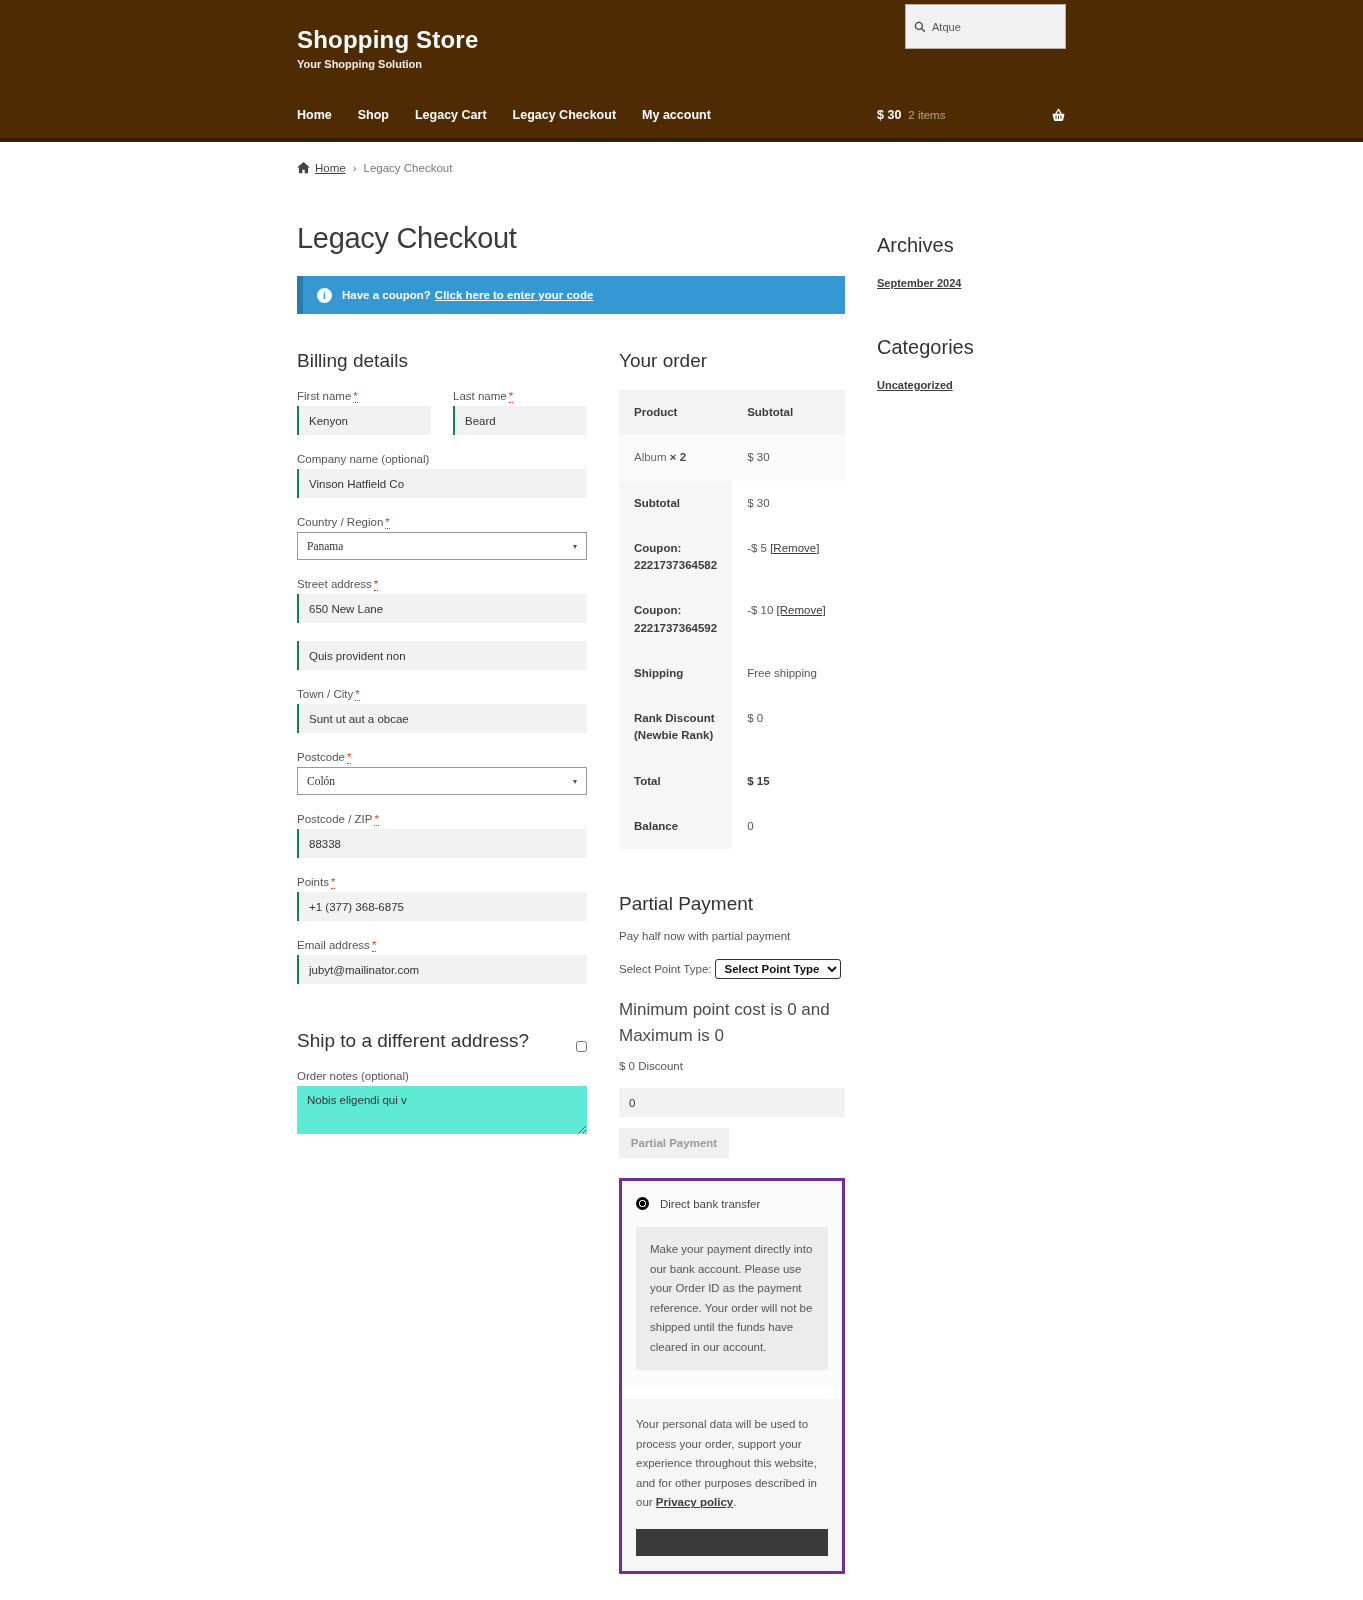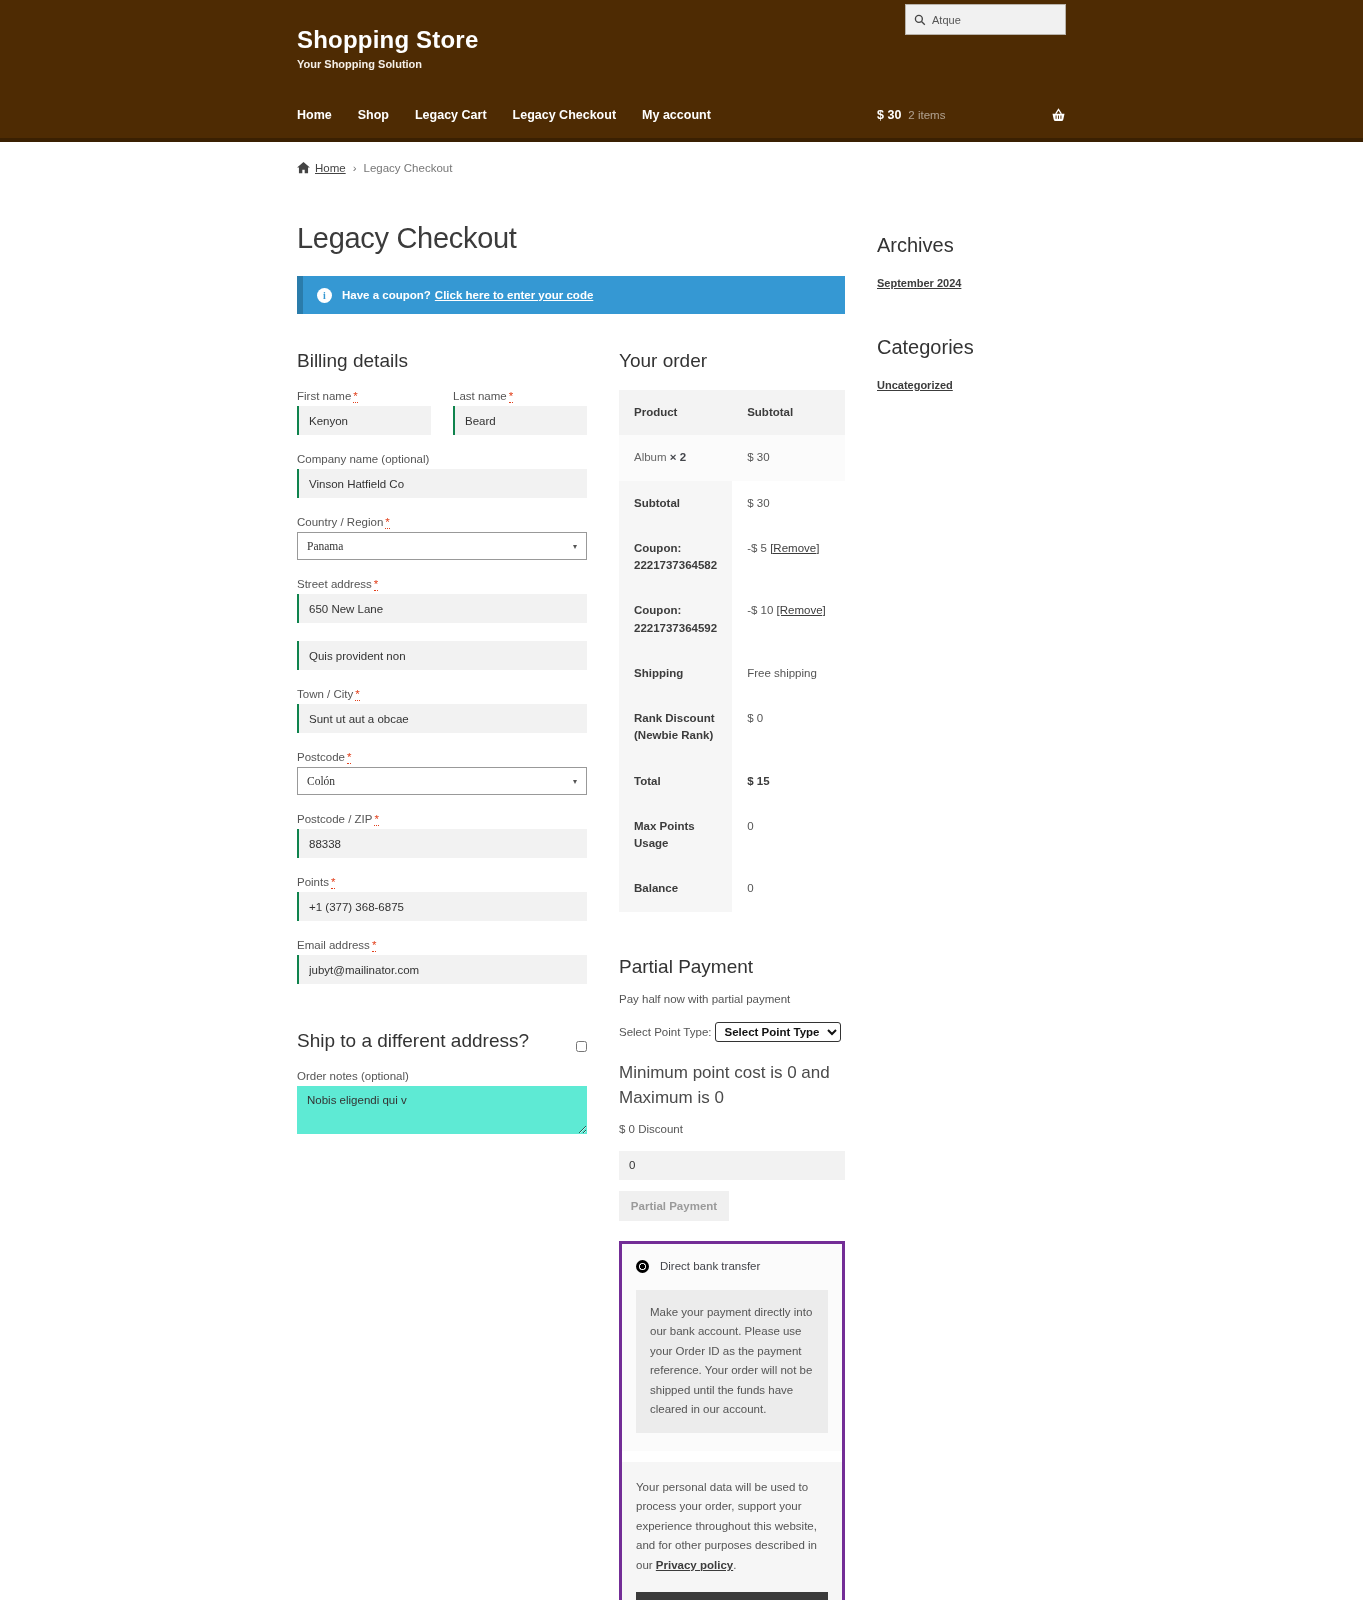--- a/index.html
+++ b/index.html
@@ -8,21 +8,21 @@
     font-family:"Liberation Sans", sans-serif; color:#43454b; font-size:12px;
   }
   .inner { width:769px; margin:0 auto; }
 
   
   .site-header { background:#4e2b03; border-bottom:4px solid #3a2002; }
   .header-inner { width:769px; margin:0 auto; position:relative; padding-top:26px; }
   .site-title { color:#fff; font-size:24px; font-weight:700; letter-spacing:.2px; }
   .tagline { color:#f5efe8; font-size:11px; margin-top:4px; font-weight:600; }
   .search-box {
-    position:absolute; right:0; top:4px; width:161px; height:31px;
+    position:absolute; right:0; top:4px; width:161px; height:45px;
     background:#f1f1f1; border:1px solid #b9b3ab; display:flex; align-items:center;
     padding:0 8px; gap:6px;
   }
   .search-box input {
     border:none; background:transparent; outline:none; width:100%;
     font-size:11px; color:#333; font-family:"Liberation Sans", sans-serif;
   }
   .search-box input::placeholder { color:#555; }
   .main-nav { display:flex; align-items:center; height:46px; margin-top:22px; }
   .nav-link { color:#fff; font-size:12.5px; font-weight:700; text-decoration:none; margin-right:26px; cursor:pointer; }
@@ -311,24 +311,20 @@
               </tr>
               <tr>
                 <th>Rank Discount (Newbie Rank)</th>
                 <td>$ 0</td>
               </tr>
               <tr class="total-row">
                 <th>Total</th>
                 <td>$ 15</td>
               </tr>
               <tr>
-                <th>Max Points Usage</th>
-                <td>0</td>
-              </tr>
-              <tr>
                 <th>Balance</th>
                 <td>0</td>
               </tr>
             </tfoot>
           </table>
 
           
           <h2 class="section-heading pp-heading">Partial Payment</h2>
           <div class="pp-sub">Pay half now with partial payment</div>
           <div class="pp-select-row">

